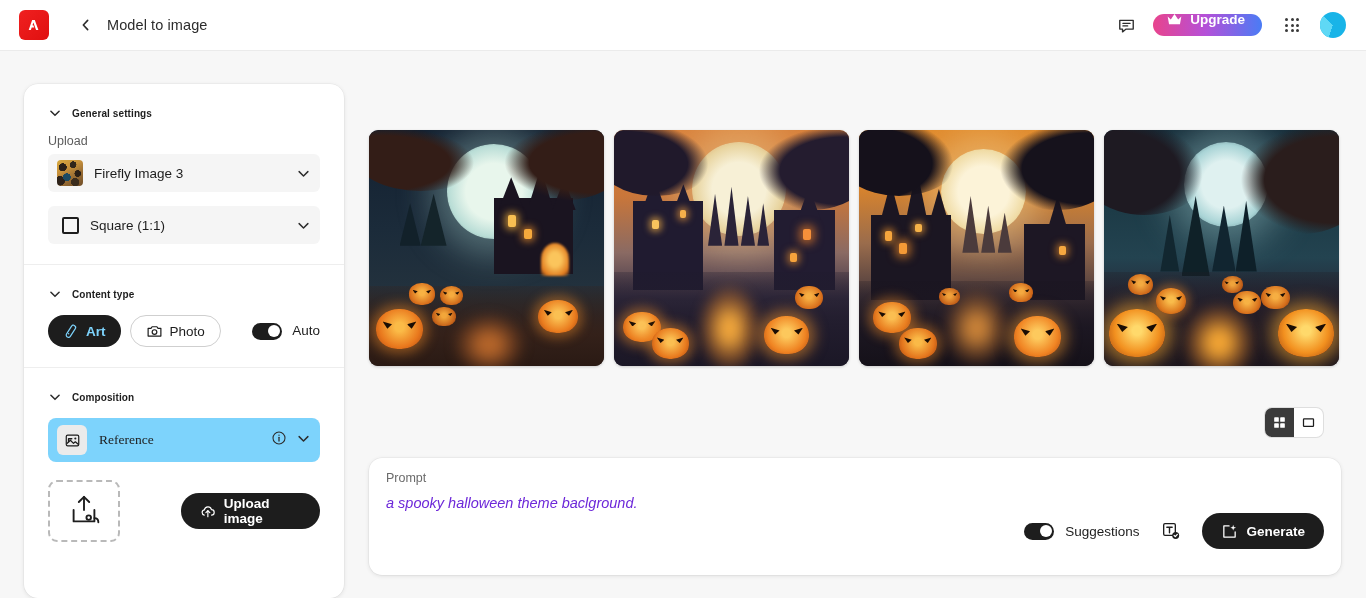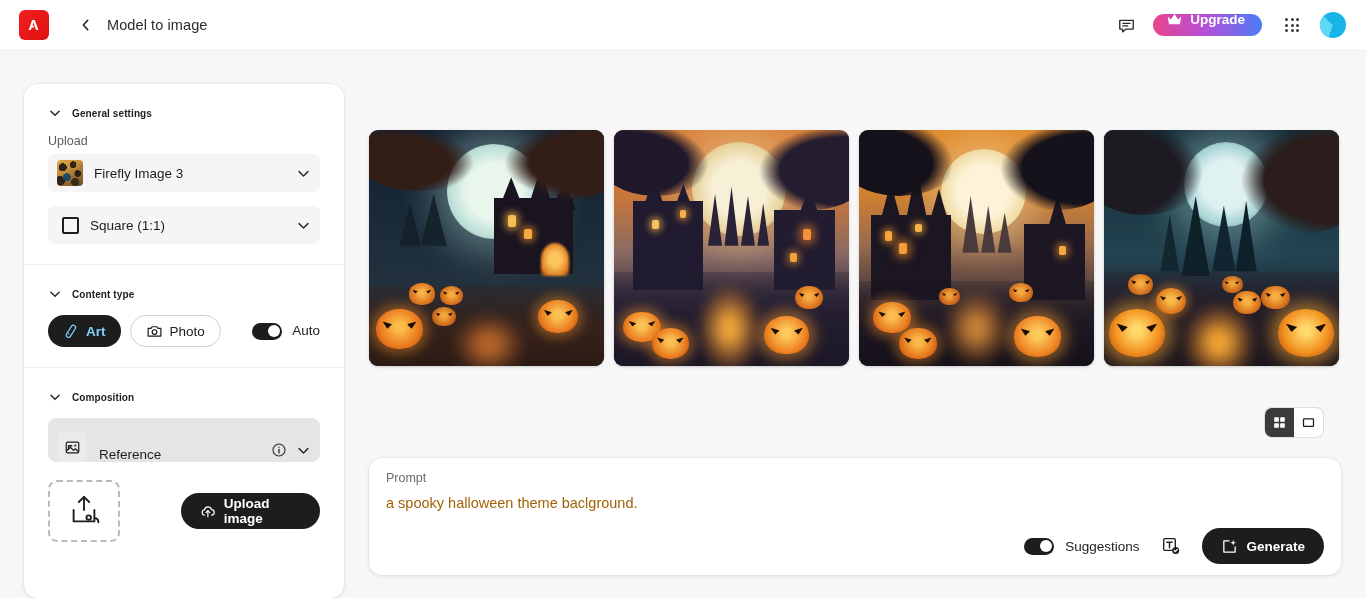--- a/index.html
+++ b/index.html
@@ -129,22 +129,22 @@
   }
   .toggle i {
     position: absolute; top: 2.5px; right: 2.5px;
     width: 12px; height: 12px; border-radius: 50%; background: #fff; display: block;
   }
   .toggle-label { font-size: 13.5px; color: #1d1d1d; margin-left: 10px; }
   .auto-wrap { margin-left: auto; display: flex; align-items: flex-start; }
 
   
   .ref-row {
-    height: 44px; border-radius: 8px; background: #e5e5e5;
-    display: flex; align-items: flex-end; padding: 0 9px; cursor: pointer;
+    height: 44px; border-radius: 8px; background: #7dd3fc;
+    display: flex; align-items: center; padding: 0 9px; cursor: pointer; font-family: Liberation Serif, serif;
   }
   .ref-ic {
     width: 30px; height: 30px; border-radius: 6px; background: #ebebeb;
     display: flex; align-items: center; justify-content: center; color: #1d1d1d;
   }
   .ref-text { font-size: 13.5px; color: #1d1d1d; margin-left: 12px; }
   .ref-actions { margin-left: auto; display: flex; align-items: center; gap: 9px; color: #2c2c2c; }
   .upload-row { display: flex; align-items: flex-start; margin-top: 18px; gap: 33px; }
   .dropzone {
     width: 72px; height: 62px; border: 2px dashed #b9b9b9; border-radius: 9px;
@@ -207,25 +207,25 @@
   
   .prompt-bar {
     position: absolute; left: 369px; top: 458px;
     width: 972px; height: 117px;
     background: #fff; border-radius: 13px;
     box-shadow: 0 1px 4px rgba(0,0,0,.10), 0 0 0 .5px rgba(0,0,0,.06);
     padding: 13px 17px;
   }
   .prompt-label { font-size: 12.5px; color: #6b6b6b; }
   .prompt-text {
-    font-size: 14.5px; color: #a16207; margin-top: 10px;
-    outline: none; min-height: 20px;
+    font-size: 14.5px; color: #6d28d9; margin-top: 10px;
+    outline: none; min-height: 20px; font-style: italic;
   }
   .prompt-actions {
-    position: absolute; right: 17px; bottom: 11px;
+    position: absolute; right: 17px; bottom: 26px;
     display: flex; align-items: center;
   }
   .sugg-label { font-size: 13.5px; color: #1d1d1d; margin-left: 11px; }
   .tcheck { margin-left: 22px; display: flex; cursor: pointer; color: #1d1d1d; }
   .btn-generate {
     height: 36px; border-radius: 18px; background: #1d1d1d; color: #fff;
     display: flex; align-items: center; gap: 8px; padding: 0 19px;
     font-size: 13.5px; font-weight: 700; cursor: pointer; margin-left: 21px;
   }
 </style>

